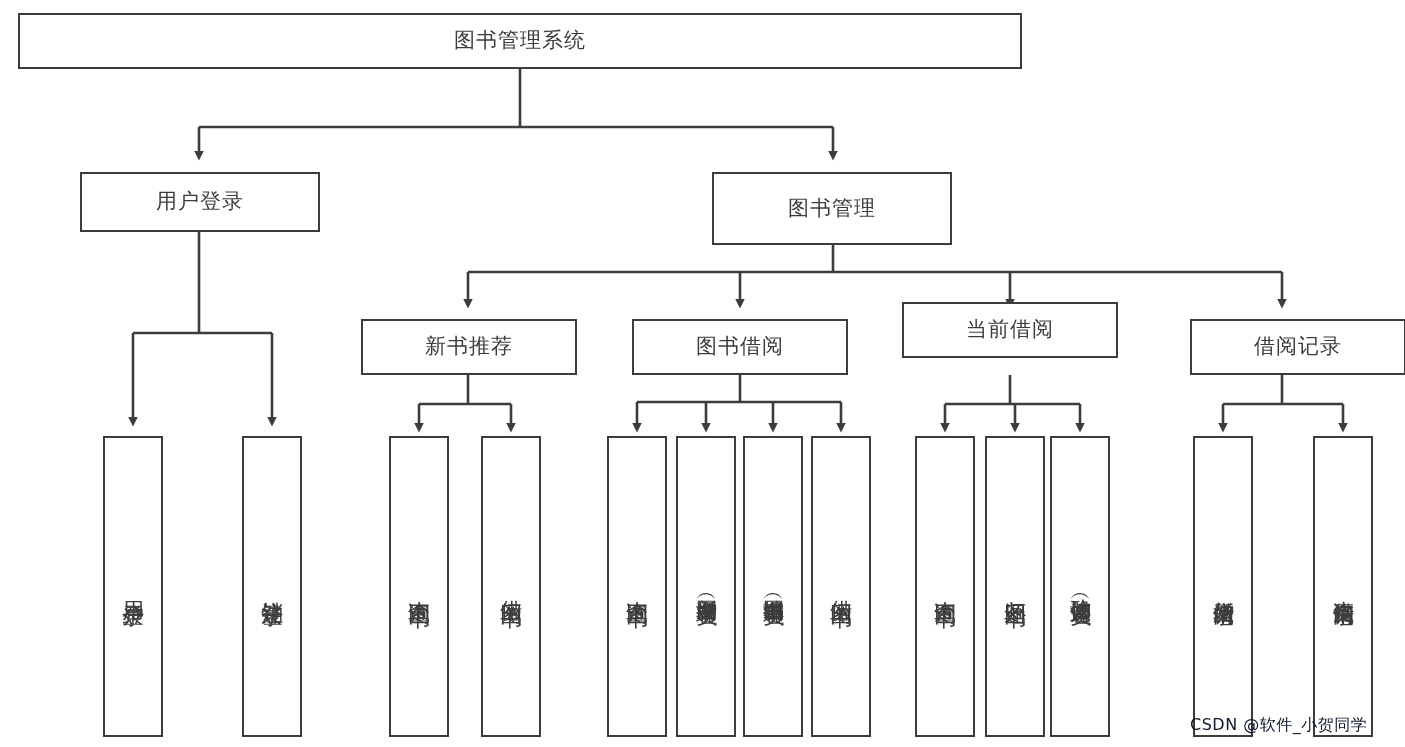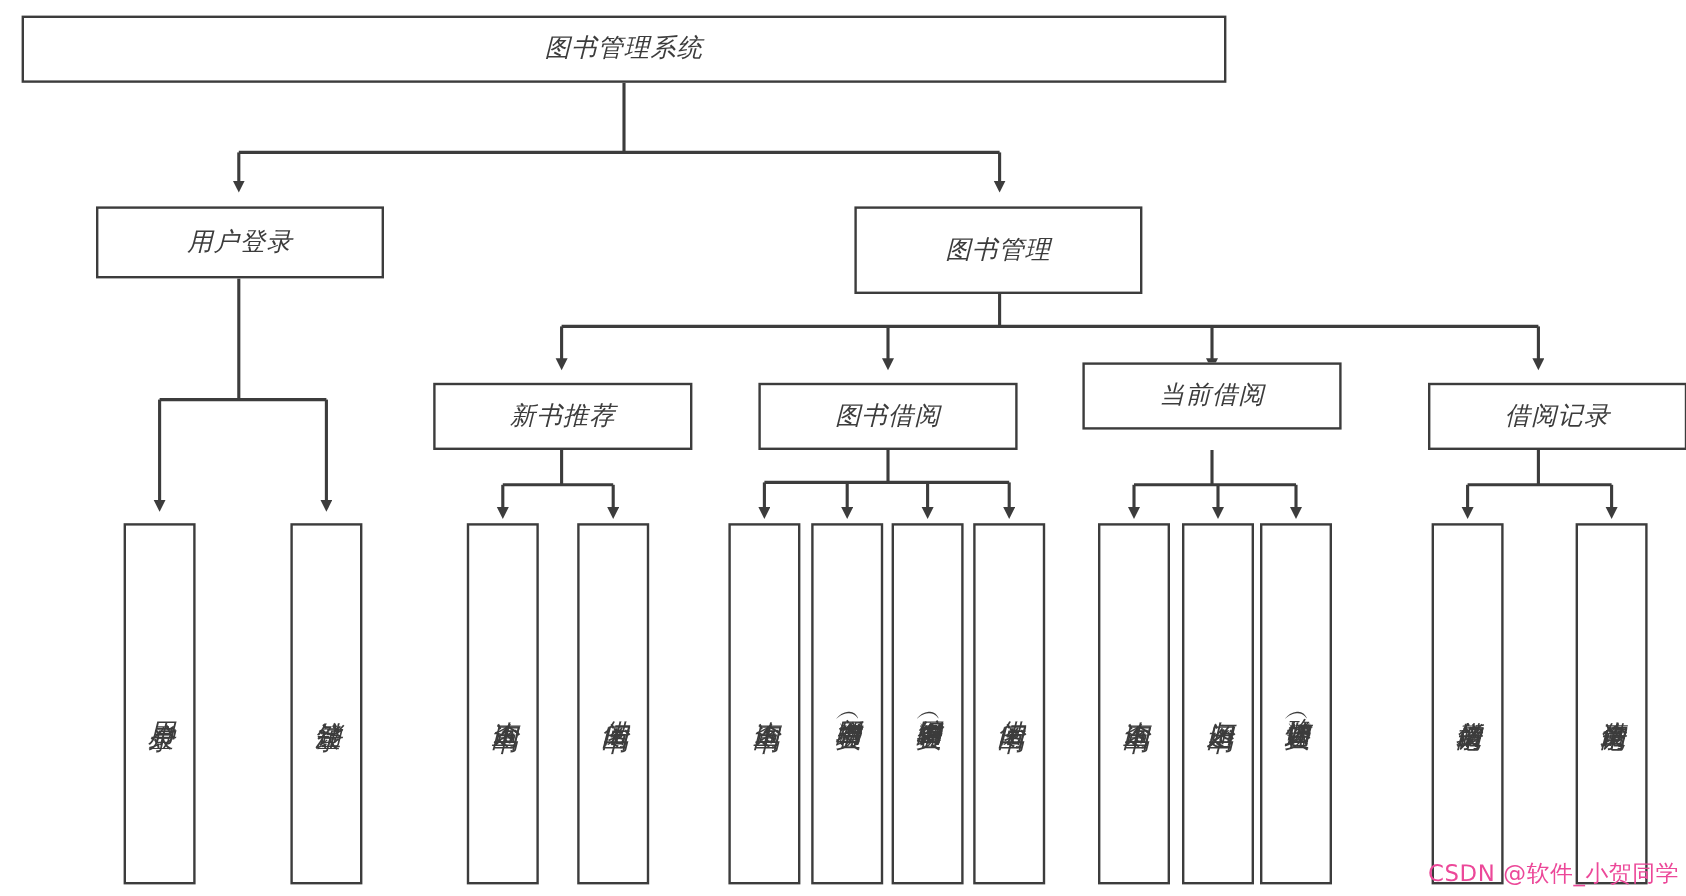--- a/index.html
+++ b/index.html
@@ -29,21 +29,20 @@
   }
   .node {
     position: absolute;
     box-sizing: border-box;
     background: #ffffff;
     border: 2px solid #3c3c3c;
     display: flex;
     align-items: center;
     justify-content: center;
     overflow: hidden;
-    font-style: italic;
   }
   .node.root {
     border-width: 2px;
   }
   .node-label {
     font-size: 21px;
     line-height: 1.1;
     letter-spacing: 1px;
     color: #3c3c3c;
     text-align: center;
@@ -62,22 +61,22 @@
     letter-spacing: 2px;
     white-space: normal;
     max-height: 100%;
   }
   .node.leaf.tall-label .node-label {
     font-size: 21px;
     letter-spacing: 1px;
   }
   .watermark {
     position: absolute;
-    font-size: 19px;
-    color: #ec4899;
+    font-size: 16px;
+    color: #0f172a;
     letter-spacing: 0.5px;
     white-space: nowrap;
     user-select: none;
   }
 </style>
 </head>
 <body>
 
 <div id="diagram-canvas">
 

